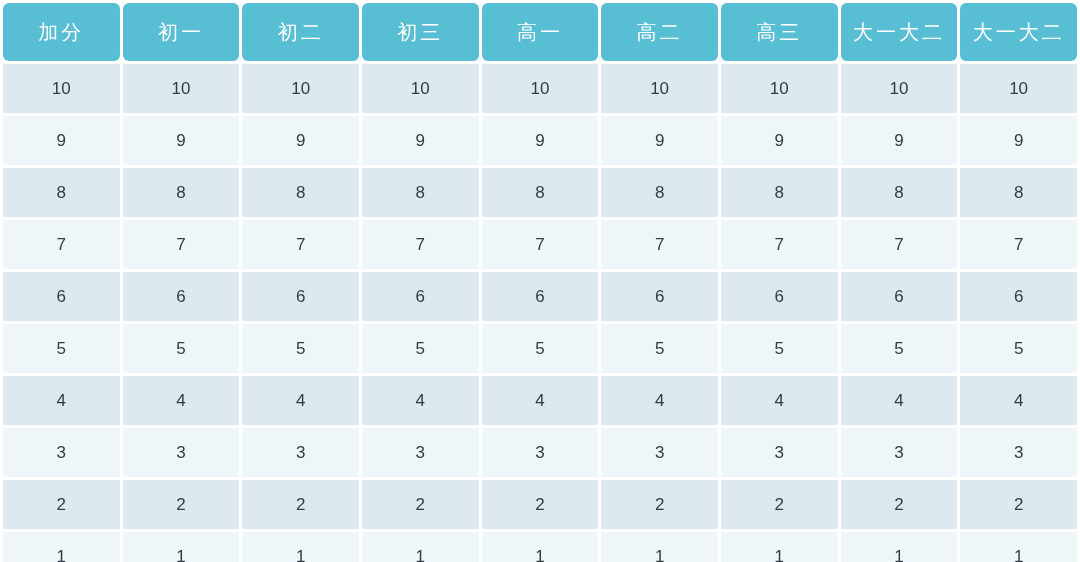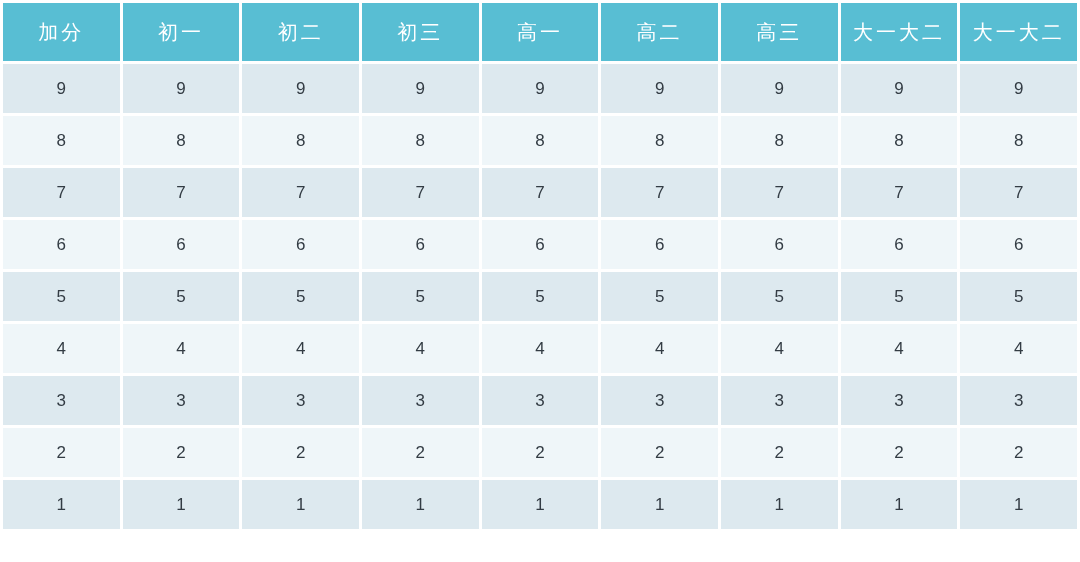--- a/index.html
+++ b/index.html
@@ -21,20 +21,21 @@
       background: var(--header-bg, #58bed3);
       color: var(--header-text, #ffffff);
       height: 56px;
       font-size: 20px;
       font-weight: 400;
       letter-spacing: 3px;
       text-align: center;
       vertical-align: middle;
       white-space: nowrap;
       overflow: hidden;
+      border-radius: 6px;
     }
     table.score-table td {
       height: 47px;
       text-align: center;
       vertical-align: middle;
       font-size: 17px;
       color: var(--cell-text, #333c44);
     }
     table.score-table tbody tr:nth-child(odd) td {
       background: var(--row-odd-bg, #dde9ef);
@@ -54,20 +55,31 @@
         <th>初二</th>
         <th>初三</th>
         <th>高一</th>
         <th>高二</th>
         <th>高三</th>
         <th>大一大二</th>
         <th>大一大二</th>
       </tr>
   </thead>
   <tbody id="table-body">
+      <tr>
+        <td>10</td>
+        <td>10</td>
+        <td>10</td>
+        <td>10</td>
+        <td>10</td>
+        <td>10</td>
+        <td>10</td>
+        <td>10</td>
+        <td>10</td>
+      </tr>
       <tr>
         <td>9</td>
         <td>9</td>
         <td>9</td>
         <td>9</td>
         <td>9</td>
         <td>9</td>
         <td>9</td>
         <td>9</td>
         <td>9</td>

